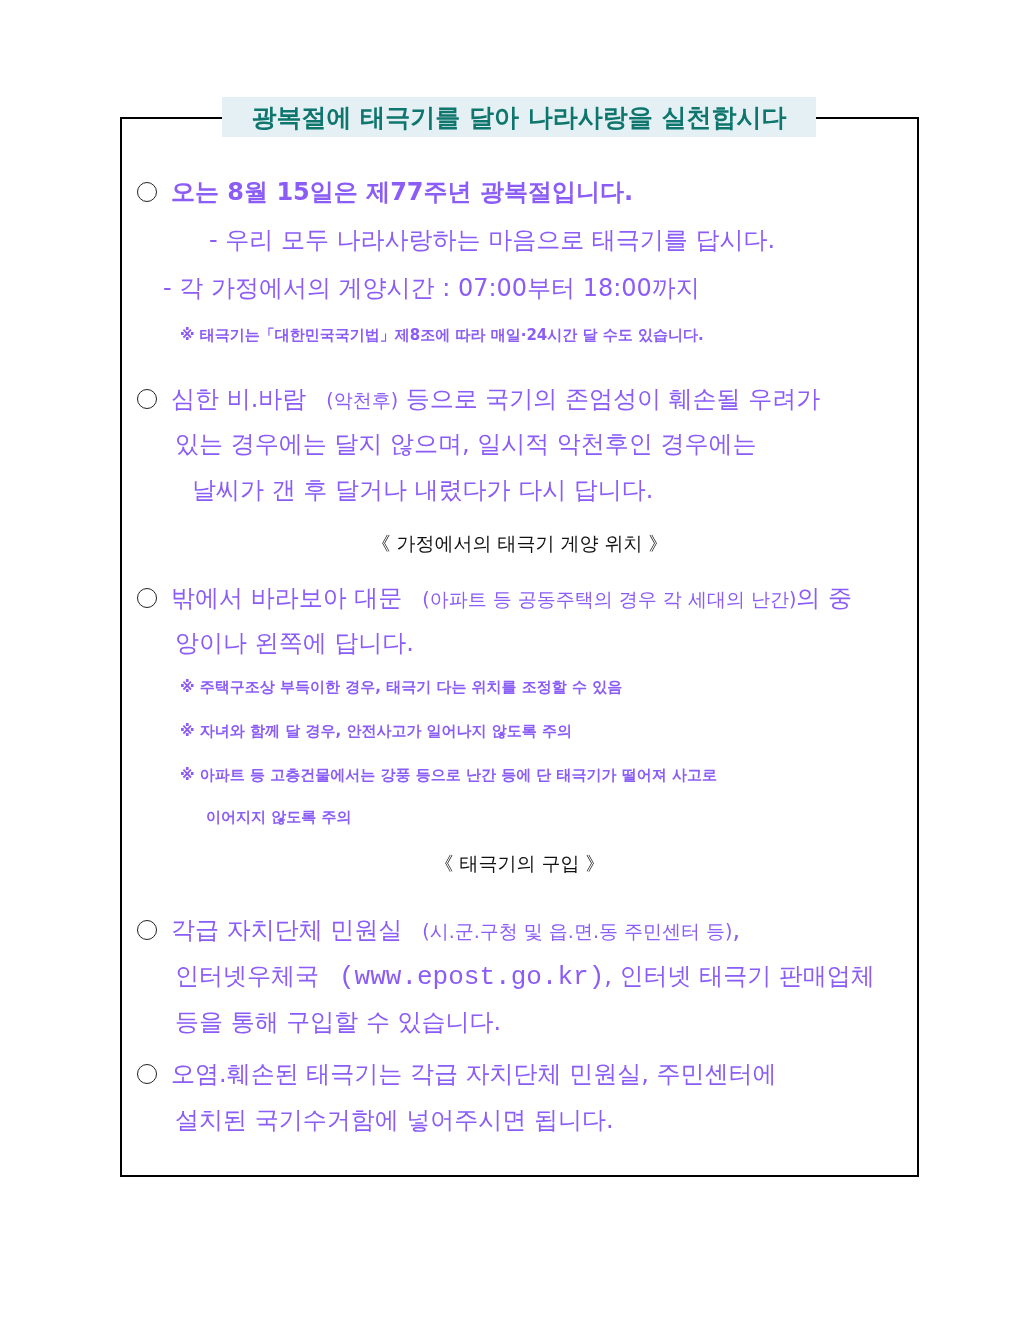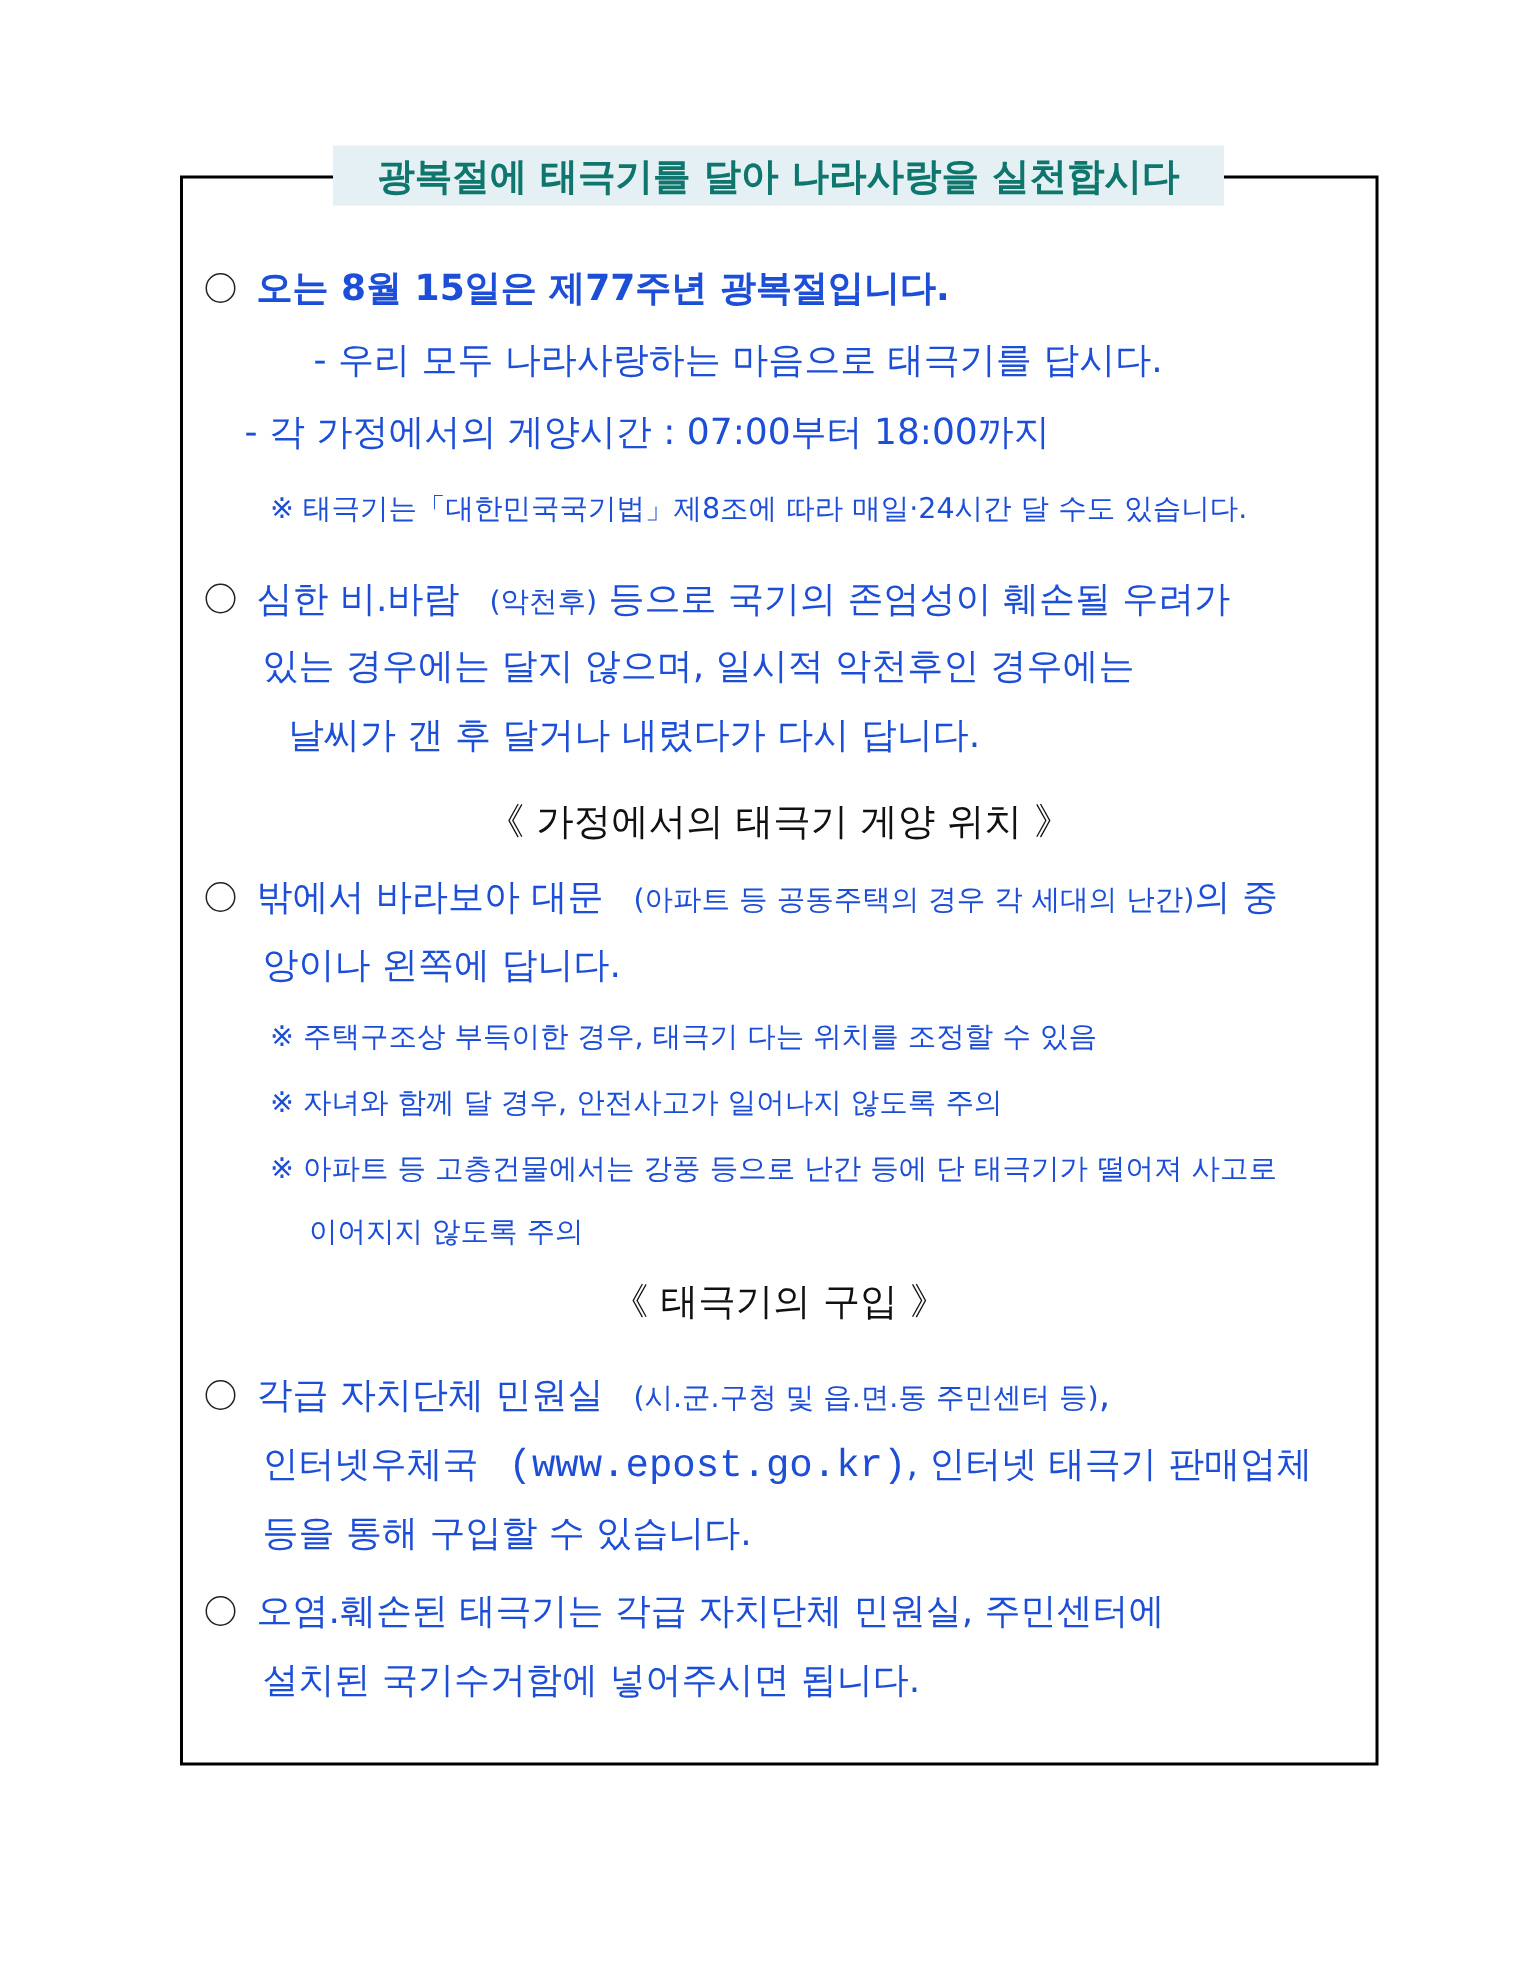--- a/index.html
+++ b/index.html
@@ -1,25 +1,25 @@
 <!DOCTYPE html>
 <html><head>
 <meta charset="utf-8">
 <style>
   html, body { margin: 0; padding: 0; background: #ffffff; }
   body { width: 1020px; height: 1320px; position: relative; font-family: "DejaVu Sans", "Liberation Sans", sans-serif; color: #111; overflow: hidden; }
   .frame { position: absolute; left: 120px; top: 117px; width: 799px; height: 1060px; border: 2px solid #000; border-top: 2px solid #000; box-sizing: border-box; }
   .title-box { position: absolute; left: 222px; top: 97px; width: 594px; height: 40px; background: #e4f0f4; display: flex; align-items: center; justify-content: center; z-index: 2; }
   .title-text { font-size: 25px; font-weight: bold; letter-spacing: 0px; color: #0f766e; }
-  .line { position: absolute; font-size: 24px; white-space: nowrap; color: #1d4ed8; }
+  .line { position: absolute; font-size: 24px; white-space: nowrap; color: #8b5cf6; }
   .bold { font-weight: bold; }
-  .note { font-size: 19px; font-weight: normal; text-align: center; }
+  .note { font-size: 15px; font-weight: bold; text-align: center; }
   .small { font-size: 19px; margin-left: 20px; }
   .circle { display: inline-block; width: 20px; height: 20px; border: 1.5px solid #222; border-radius: 50%; vertical-align: -2px; margin-right: 14px; box-sizing: border-box; }
-  .section-head { position: absolute; left: 120px; width: 799px; text-align: center; font-size: 25px; white-space: nowrap; }
+  .section-head { position: absolute; left: 120px; width: 799px; text-align: center; font-size: 19px; white-space: nowrap; }
 </style>
 </head>
 <body>
 
 <div class="frame"></div>
 
 <div class="title-box">
   <span class="title-text">광복절에 태극기를 달아 나라사랑을 실천합시다</span>
 </div>
 

